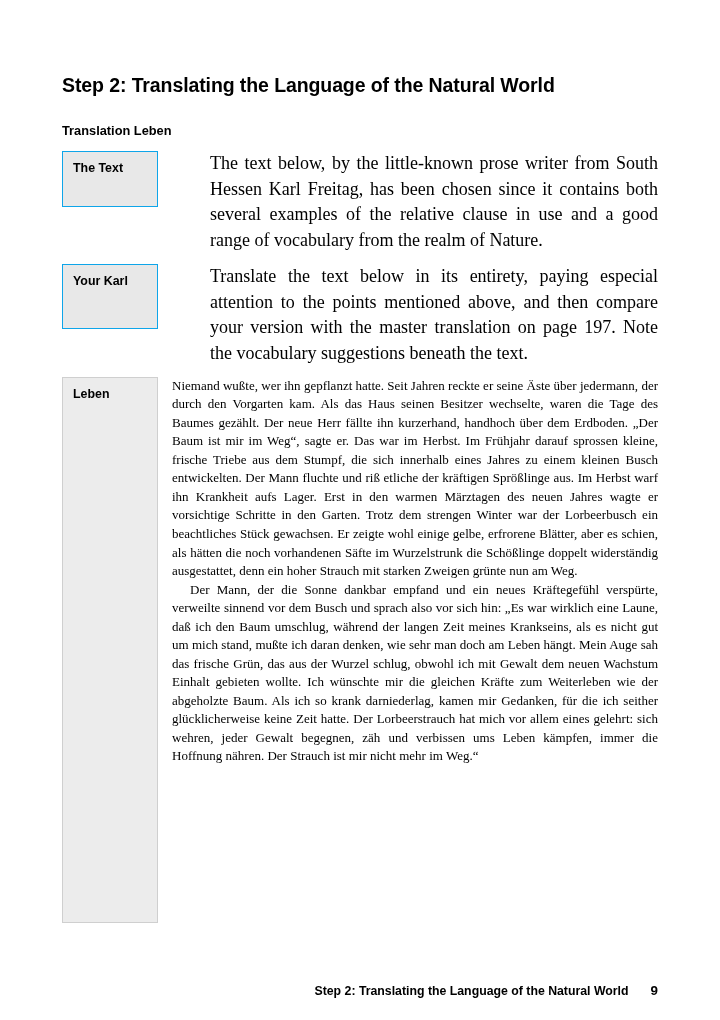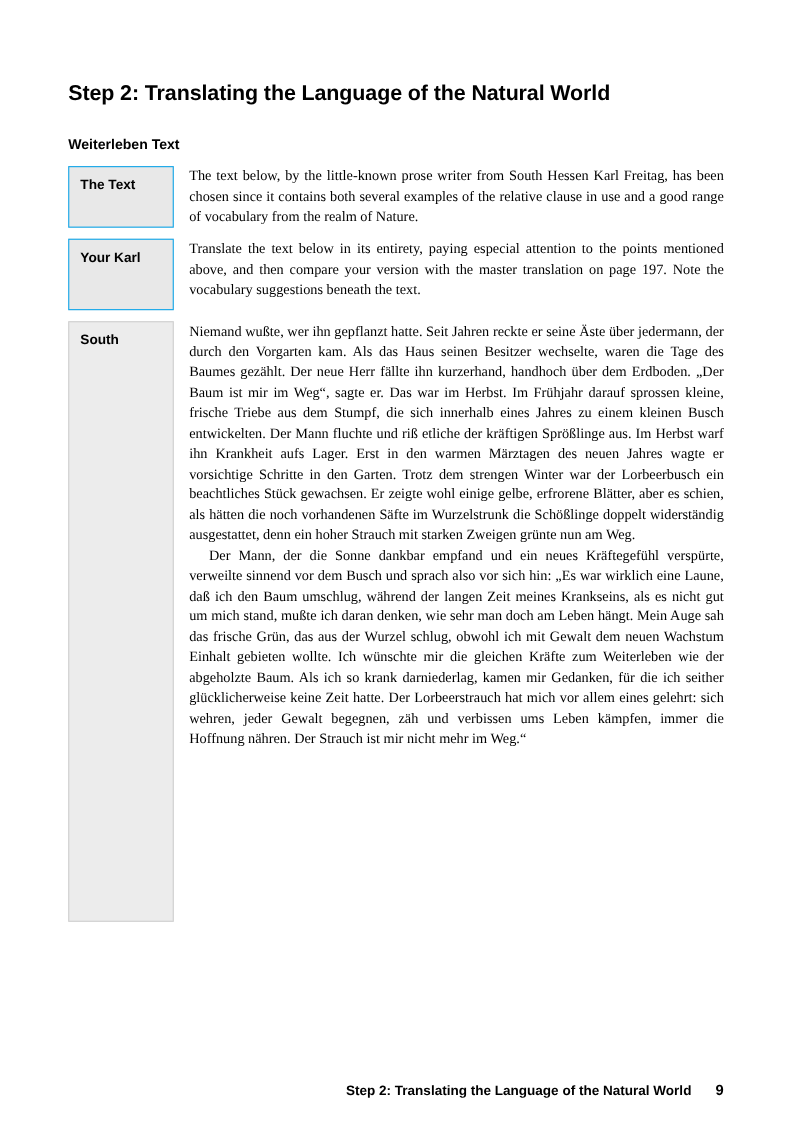--- a/index.html
+++ b/index.html
@@ -63,25 +63,26 @@
     color: #000;
   }
 
   .tagbox.tall {
     min-height: 65px;
   }
 
   .blocktext {
     flex: 1 1 auto;
     padding-left: 14px;
-    font-size: 13px;
+    font-size: 18px;
     line-height: 1.43;
     text-align: justify;
     -webkit-hyphens: manual;
     hyphens: manual;
+    margin-left: 38px;
   }
 
   .subhead {
     font-family: "Liberation Sans", sans-serif;
     font-weight: bold;
     font-size: 13.2px;
     margin-top: 34px;
     margin-bottom: 14px;
   }
 
@@ -141,35 +142,35 @@
     font-size: 13.4px;
   }
 </style>
 </head>
 <body>
 
 <div class="page">
 
   <h1 class="page-title">Step 2: Translating the Language of the Natural World</h1>
 
-  <div class="section-head">Weiterleben Text</div>
+  <div class="section-head">Translation Leben</div>
 
   <div class="block">
     <div class="tagbox">The Text</div>
     <div class="blocktext">The text below, by the little-known prose writer from South Hessen Karl Freitag, has been chosen since it contains both several examples of the relative clause in use and a good range of vocabulary from the realm of Nature.</div>
   </div>
 
   <div class="block">
     <div class="tagbox tall">Your Karl</div>
     <div class="blocktext">Translate the text below in its entirety, paying especial attention to the points mentioned above, and then compare your version with the master translation on page 197. Note the vocabulary suggestions beneath the text.</div>
   </div>
 
 
   <div class="story-wrap">
-    <div class="story-tag">South</div>
+    <div class="story-tag">Leben</div>
     <div class="story-body">
       <p>Niemand wußte, wer ihn gepflanzt hatte. Seit Jahren reckte er seine Äste über jedermann, der durch den Vorgarten kam. Als das Haus seinen Besitzer wechselte, waren die Tage des Baumes gezählt. Der neue Herr fällte ihn kurzerhand, handhoch über dem Erdboden. „Der Baum ist mir im Weg“, sagte er. Das war im Herbst. Im Frühjahr darauf sprossen kleine, frische Triebe aus dem Stumpf, die sich innerhalb eines Jahres zu einem kleinen Busch entwickelten. Der Mann fluchte und riß etliche der kräftigen Sprößlinge aus. Im Herbst warf ihn Krankheit aufs Lager. Erst in den warmen Märztagen des neuen Jahres wagte er vorsichtige Schritte in den Garten. Trotz dem strengen Winter war der Lorbeerbusch ein beachtliches Stück gewachsen. Er zeigte wohl einige gelbe, erfrorene Blätter, aber es schien, als hätten die noch vorhandenen Säfte im Wurzelstrunk die Schößlinge doppelt widerständig ausgestattet, denn ein hoher Strauch mit starken Zweigen grünte nun am Weg.</p>
       <p>Der Mann, der die Sonne dankbar empfand und ein neues Kräftegefühl verspürte, verweilte sinnend vor dem Busch und sprach also vor sich hin: „Es war wirklich eine Laune, daß ich den Baum umschlug, während der langen Zeit meines Krankseins, als es nicht gut um mich stand, mußte ich daran denken, wie sehr man doch am Leben hängt. Mein Auge sah das frische Grün, das aus der Wurzel schlug, obwohl ich mit Gewalt dem neuen Wachstum Einhalt gebieten wollte. Ich wünschte mir die gleichen Kräfte zum Weiterleben wie der abgeholzte Baum. Als ich so krank darniederlag, kamen mir Gedanken, für die ich seither glücklicherweise keine Zeit hatte. Der Lorbeerstrauch hat mich vor allem eines gelehrt: sich wehren, jeder Gewalt begegnen, zäh und verbissen ums Leben kämpfen, immer die Hoffnung nähren. Der Strauch ist mir nicht mehr im Weg.“</p>
     </div>
   </div>
 
   <div class="footer">
     <span class="footer-title">Step 2: Translating the Language of the Natural World</span>
     <span class="footer-page">9</span>
   </div>

